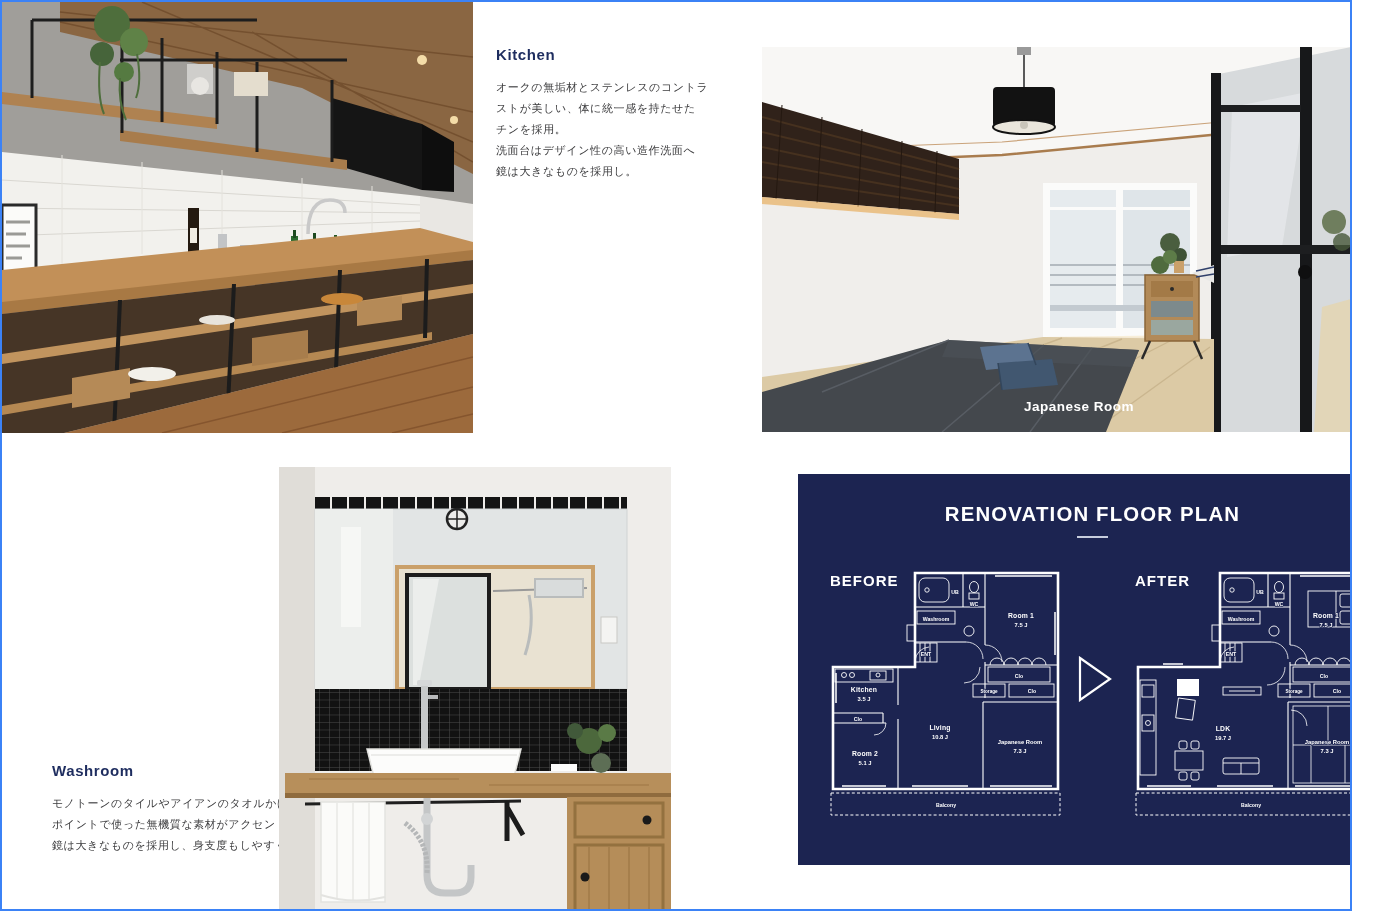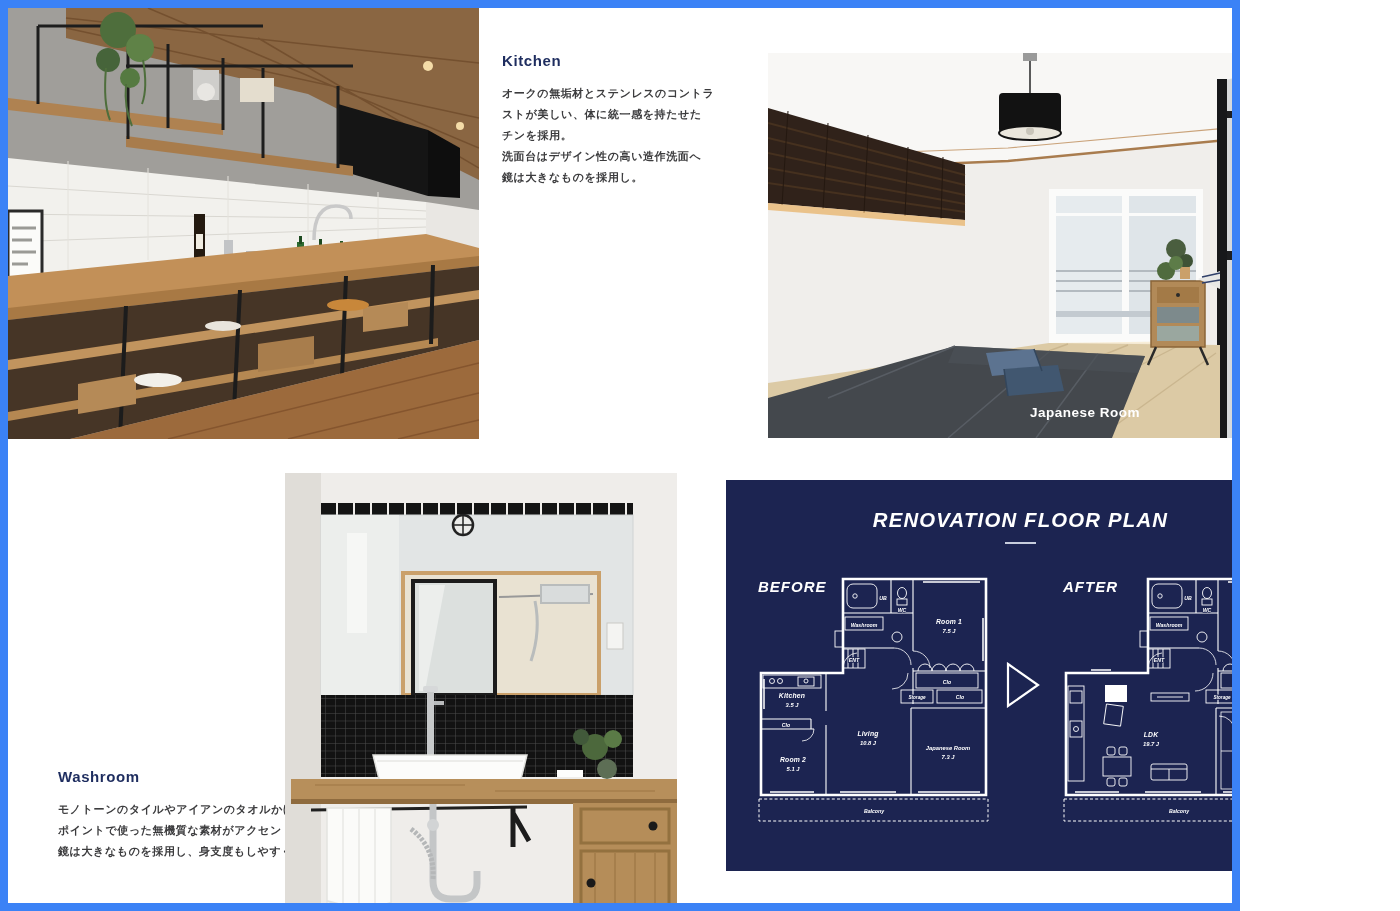--- a/index.html
+++ b/index.html
@@ -1,21 +1,21 @@
 <!DOCTYPE html>
 <html><head>
 <meta charset="utf-8">
 <style>
   html,body{margin:0;padding:0;background:#fff;}
-  .page{position:relative;width:1240px;height:911px;box-sizing:border-box;border:8px solid #3b82f6;
+  .page{position:relative;width:1352px;height:911px;box-sizing:border-box;border:2px solid #3b82f6;
         background:#fff;overflow:hidden;font-family:"Liberation Sans",sans-serif;}
   .abs{position:absolute;}
   
   .section-title{color:#1e2d5f;font-size:15px;font-weight:bold;letter-spacing:.6px;margin:0 0 14px 0;}
-  .jp-line{color:#3c3c3e;font-size:11px;letter-spacing:.6px;line-height:21px;white-space:nowrap;font-weight:700;}
+  .jp-line{color:#3c3c3e;font-size:11px;letter-spacing:.6px;line-height:21px;white-space:nowrap;font-weight:400;}
   
   .panel{background:#1c2451;}
   .panel-title{position:absolute;left:0;top:28px;width:100%;text-align:center;color:#fff;
                font-size:21px;font-weight:bold;letter-spacing:1.2px;transform:scaleX(.97);}
   .panel-rule{position:absolute;left:279px;top:62px;width:31px;height:2px;background:#c7cddd;}
   svg text{fill:#fff;font-weight:bold;font-family:"Liberation Sans",sans-serif;}
   .plan-heading{font-size:15px;letter-spacing:1px;}
   .lbl-room{font-size:6.8px;letter-spacing:.2px;}
   .lbl-size{font-size:5.8px;}
   .lbl-sm{font-size:5.2px;}
@@ -273,21 +273,21 @@
         <rect x="288" y="330" width="104" height="114" fill="#b58d59"></rect>
         <rect x="296" y="336" width="88" height="34" fill="none" stroke="#93713f" stroke-width="3"></rect>
         <circle cx="368" cy="353" r="4.5" fill="#1a1a1a"></circle>
         <rect x="296" y="378" width="88" height="66" fill="none" stroke="#93713f" stroke-width="3"></rect>
         <path d="M310,380 v62 M330,380 v62 M350,380 v62 M370,380 v62" stroke="#a67f4c" stroke-width="2"></path>
         <circle cx="306" cy="410" r="4.5" fill="#1a1a1a"></circle>
       </g>
     </svg>
   </div>
 
-  <div class="abs panel" style="left:718px;top:472px;width:589px;height:391px;font-style:italic;">
+  <div class="abs panel" style="left:796px;top:472px;width:589px;height:391px;">
     <div class="panel-title">RENOVATION FLOOR PLAN</div>
     <div class="panel-rule"></div>
 
     <svg class="abs" style="left:30px;top:93px;" width="245" height="256" viewBox="0 0 245 256">
       <text class="plan-heading" x="2" y="19">BEFORE</text>
       <g>
         <path class="w-outer" d="M87,6 H230 V222 H5 V100 H87 Z"></path>
         <path class="w-in" d="M135,6 V40 M87,40 H157 M87,75 H138 M157,6 V78 M157,95 V131 M157,98 H230"></path>
         <path class="w-in" d="M70,100 V138 M70,152 V222 M5,146 H55 M55,146 V156 M5,156 H58 M155,135 V222 M155,135 H230"></path>
         <rect class="w-fix" x="160" y="100" width="62" height="15"></rect>

